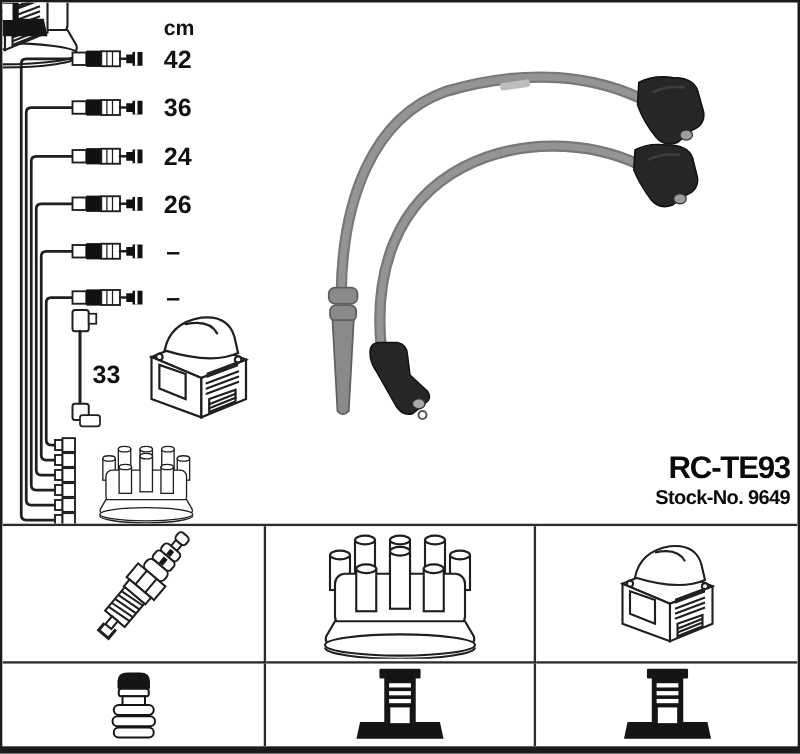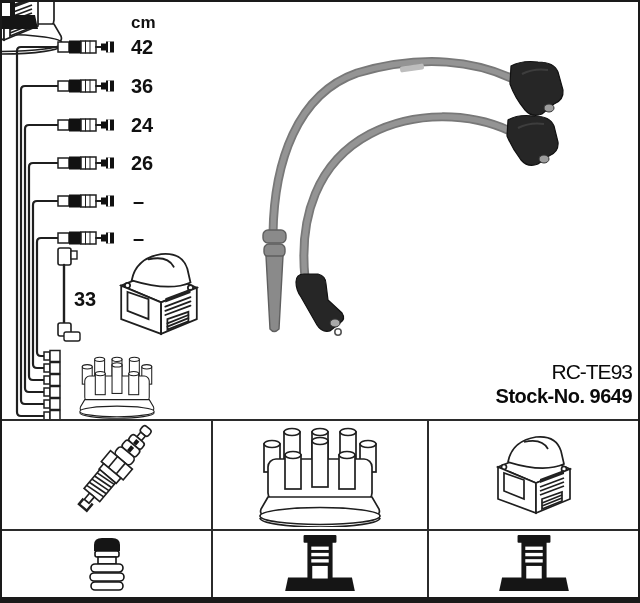--- a/index.html
+++ b/index.html
@@ -6,22 +6,22 @@
   .page{
     position:relative;width:640px;height:603px;box-sizing:border-box;
     background:#ffffff;border:2px solid #1a1a1a;border-bottom:6px solid #1a1a1a;
     font-family:"Liberation Sans",sans-serif;overflow:hidden;
   }
   .upper{position:absolute;left:0;top:0;width:636px;height:536px;}
   .upper svg{position:absolute;left:0;top:0;}
   .partbox{
     position:absolute;right:6px;top:358px;width:300px;text-align:right;color:#0a0a0a;
   }
-  .model{font-size:21px;font-weight:400;letter-spacing:-1px;line-height:1.15;}
-  .stock{font-size:20px;font-weight:700;letter-spacing:-0.5px;line-height:1.2;}
+  .model{font-size:25px;font-weight:700;letter-spacing:-1px;line-height:1.15;}
+  .stock{font-size:16px;font-weight:700;letter-spacing:-0.5px;line-height:1.2;}
   .grid{
     position:absolute;left:0;right:0;top:417px;bottom:0;background:#fff;
     border-top:2px solid #2b2b2b;display:grid;
     grid-template-columns:211px 216px 1fr;grid-template-rows:110px 1fr;
   }
   .cell{display:flex;align-items:center;justify-content:center;background:#fff;}
   .cell.colline{border-right:2px solid #2b2b2b;}
   .cell.rowline{border-bottom:2px solid #2b2b2b;}
   .lineart{stroke:#1f1f1f;fill:#ffffff;}
   text.dim{font-family:"Liberation Sans",sans-serif;font-weight:700;fill:#111;}

